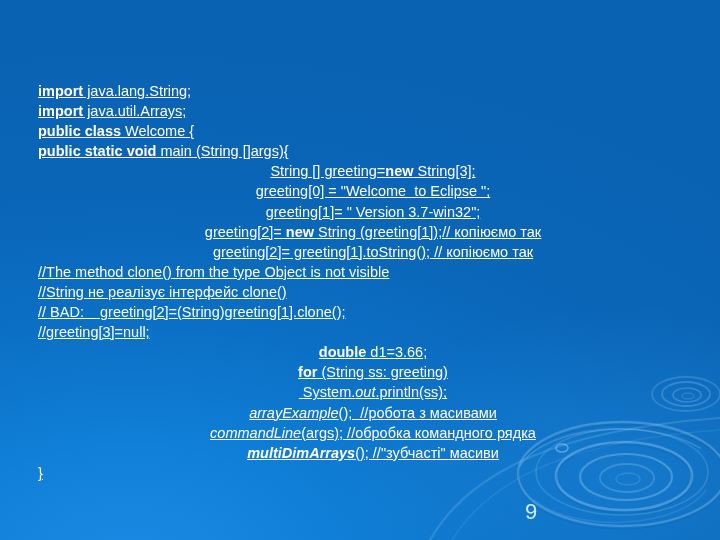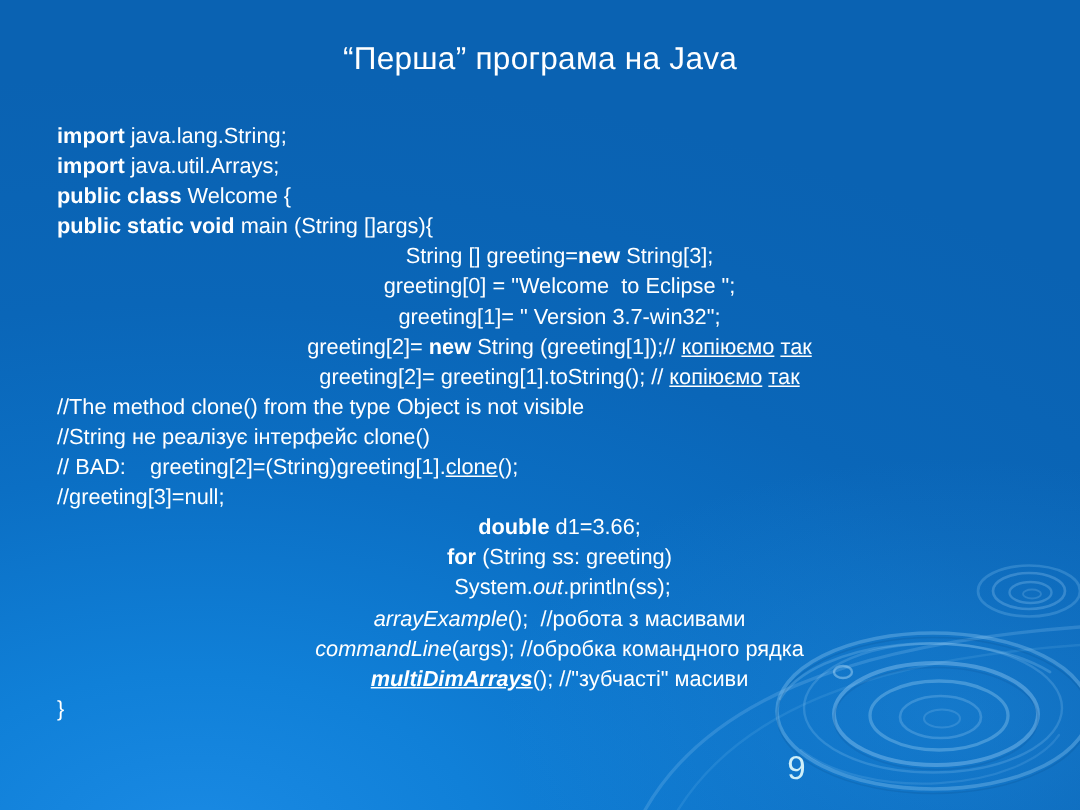--- a/index.html
+++ b/index.html
@@ -54,21 +54,21 @@
   .code {
     position: absolute;
     left: 38px;
     top: 81px;
     width: 640px;
     color: #ffffff;
     font-size: 14.5px;
     line-height: 20.1px;
     white-space: pre;
   }
-  .code .ln { display: block; height: 20.1px; }
+  .code .ln { display: block; height: 20.1px; text-decoration: underline; }
   .code b  { font-weight: bold; }
   .code i  { font-style: italic; }
   .code u  { text-decoration: underline; text-underline-offset: 1px; }
   .bi { font-weight: bold; font-style: italic; text-decoration: underline; text-underline-offset: 1px; }
 
   
   .i1 { padding-left: 30px; text-align: center; }
 
   
   .slide-no {
@@ -117,19 +117,18 @@
         <ellipse cx="562" cy="448" rx="6" ry="4" stroke="rgba(200,235,255,0.40)" stroke-width="1.6"></ellipse>
 
         <ellipse cx="686" cy="394" rx="34" ry="17" stroke="rgba(160,212,250,0.22)" stroke-width="1.8"></ellipse>
         <ellipse cx="686" cy="394" rx="24" ry="12" stroke="rgba(170,218,252,0.26)" stroke-width="1.8"></ellipse>
         <ellipse cx="687" cy="395" rx="14" ry="7" stroke="rgba(180,225,253,0.24)" stroke-width="1.6"></ellipse>
         <ellipse cx="688" cy="396" rx="6" ry="3" stroke="rgba(185,228,254,0.18)" stroke-width="1.3"></ellipse>
       </g>
     </svg>
   </div>
 
-  <div class="title">“Перша” програма на Java</div>
 
   <div class="code" id="code-block"><span class="ln"><b>import</b><span> java.lang.String;</span></span><span class="ln"><b>import</b><span> java.util.Arrays;</span></span><span class="ln"><b>public class</b><span> Welcome {</span></span><span class="ln"><b>public static void</b><span> main (String []args){</span></span><span class="ln i1"><span>String [] greeting=</span><b>new</b><span> String[3];</span></span><span class="ln i1"><span>greeting[0] = "Welcome  to Eclipse ";</span></span><span class="ln i1"><span>greeting[1]= " Version 3.7-win32";</span></span><span class="ln i1"><span>greeting[2]= </span><b>new</b><span> String (greeting[1]);// </span><u>копіюємо</u><span> </span><u>так</u></span><span class="ln i1"><span>greeting[2]= greeting[1].toString(); // </span><u>копіюємо</u><span> </span><u>так</u></span><span class="ln"><span>//The method clone() from the type Object is not visible</span></span><span class="ln"><span>//String не реалізує інтерфейс clone()</span></span><span class="ln"><span>// BAD:    greeting[2]=(String)greeting[1].</span><u>clone</u><span>();</span></span><span class="ln"><span>//greeting[3]=null;</span></span><span class="ln i1"><b>double</b><span> d1=3.66;</span></span><span class="ln i1"><b>for</b><span> (String ss: greeting)</span></span><span class="ln i1"><span> System.</span><i>out</i><span>.println(ss);</span></span><span class="ln i1"><i>arrayExample</i><span>();  //робота з масивами</span></span><span class="ln i1"><i>commandLine</i><span>(args); //обробка командного рядка</span></span><span class="ln i1"><span class="bi">multiDimArrays</span><span>(); //"зубчасті" масиви</span></span><span class="ln"><span>}</span></span></div>
 
   <div class="slide-no">9</div>
 
 </div>
 
 </body></html>

